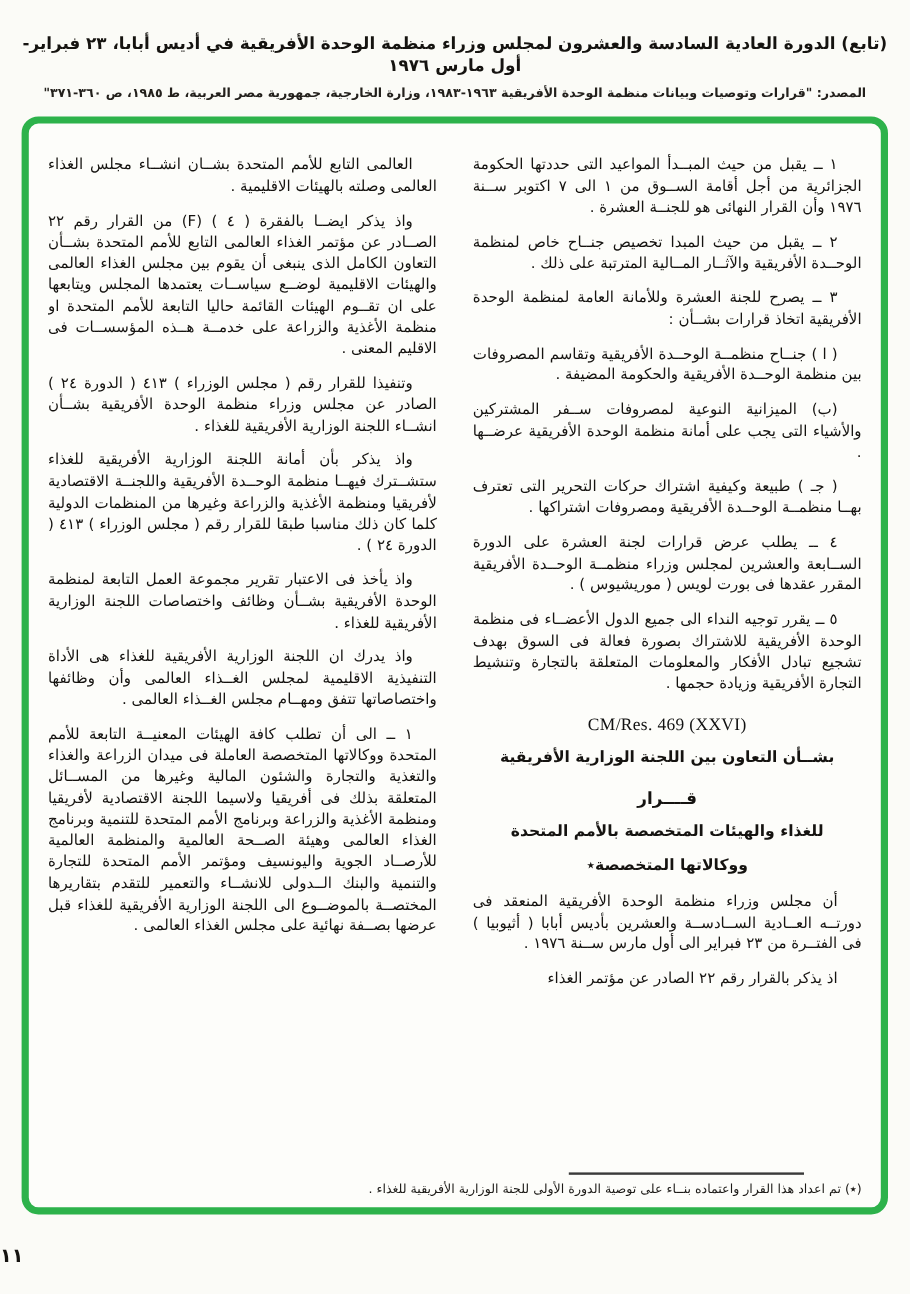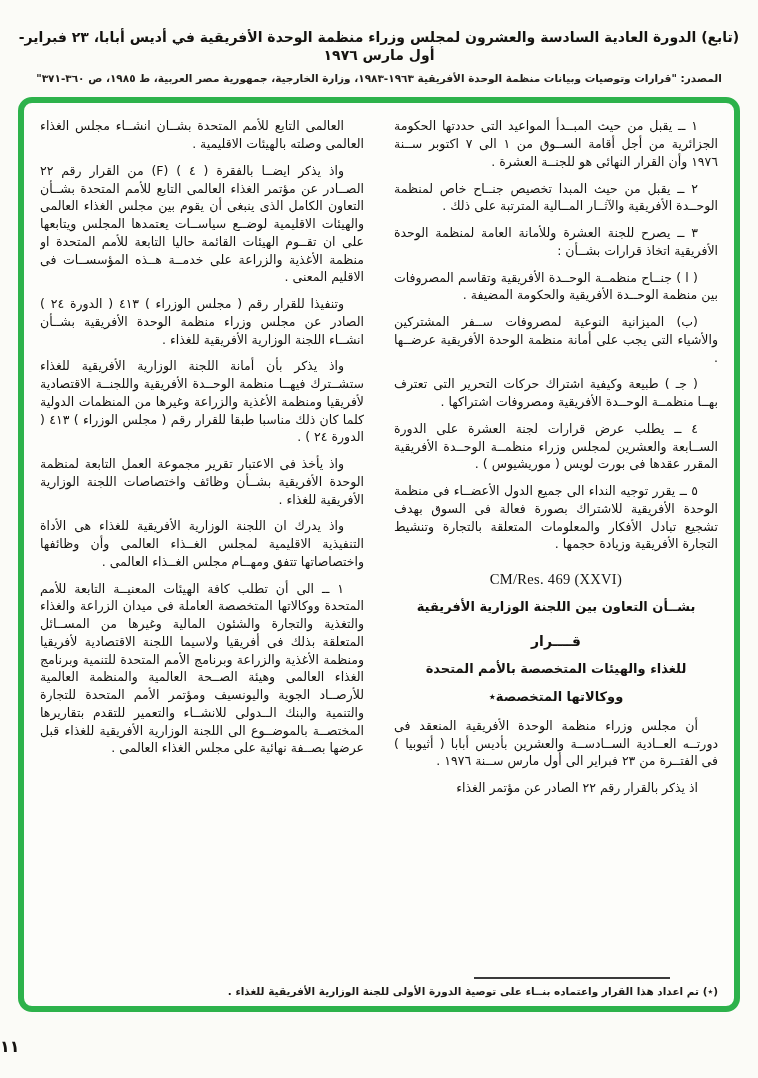--- a/index.html
+++ b/index.html
@@ -36,21 +36,21 @@
     background: #fdfdfa;
   }
   .cols {
     flex: 1;
     display: flex;
     gap: 30px;
     overflow: hidden;
   }
   .col { flex: 1; min-width: 0; }
   .para {
-    margin: 0 0 9px 0;
+    margin: 11px 0 9px 0;
     font-size: 12.5px;
     line-height: 1.42;
     text-align: justify;
     text-indent: 1.6em;
   }
   .rescode {
     font-family: "Liberation Serif", serif;
     font-size: 14.5px;
     letter-spacing: 0.3px;
     margin: 18px 0 6px 0;
@@ -58,21 +58,21 @@
     color: #111;
   }
   .restitle {
     text-align: center;
     font-weight: bold;
     font-size: 13px;
     margin: 11px 0;
     line-height: 1.3;
   }
   .restitle.main { font-size: 14px; margin-top: 16px; letter-spacing: 1px; }
-  .footnote-block { padding-top: 4px; font-weight: bold; }
+  .footnote-block { padding-top: 4px; }
   .footnote-rule {
     border-top: 2px solid #3a3a3a;
     width: 196px;
     margin: 2px 48px 5px auto; 
     height: 0;
   }
   .footnote {
     font-size: 10.5px;
     line-height: 1.35;
     text-align: right;

